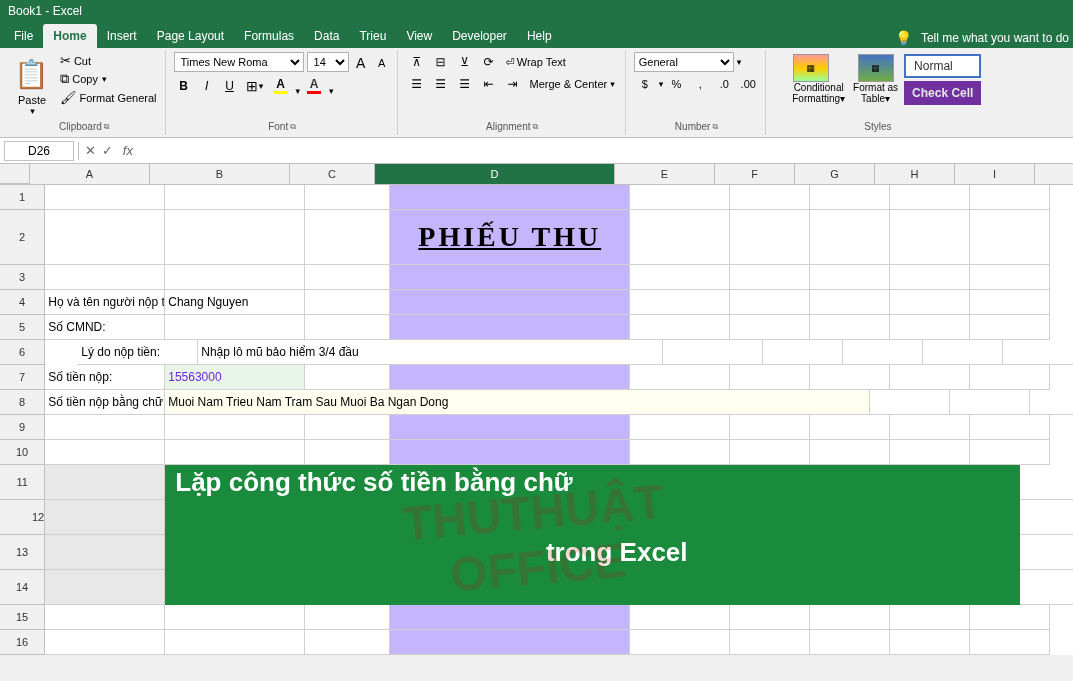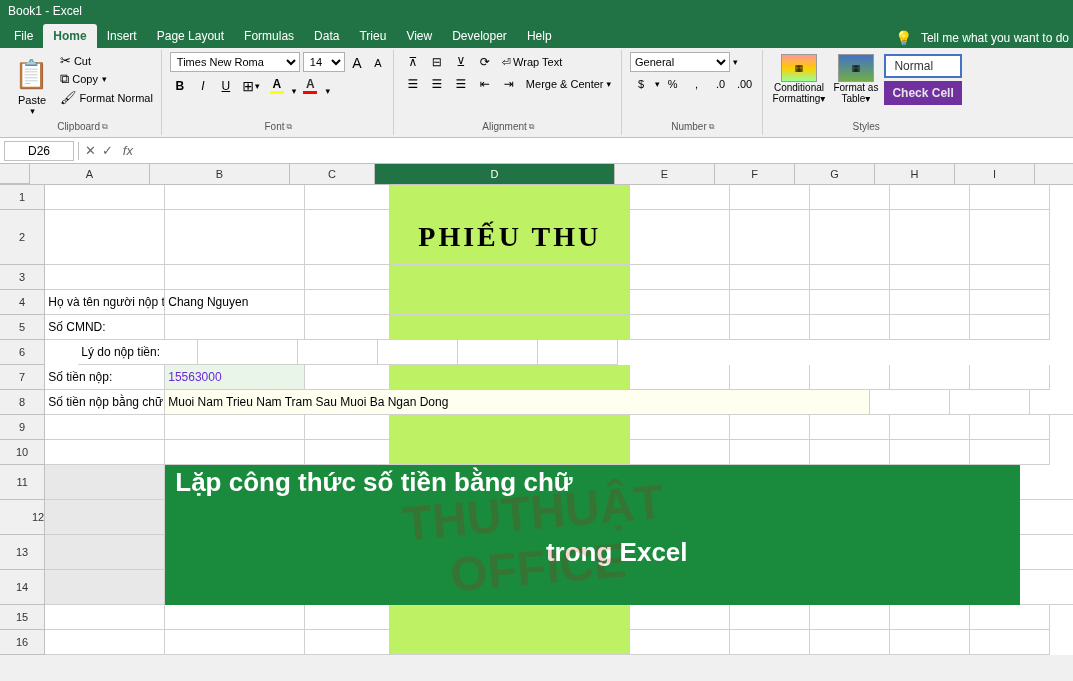--- a/index.html
+++ b/index.html
@@ -407,21 +407,21 @@
       border-bottom: 1px solid #d0d0d0;
       font-size: 12px;
       padding: 0 3px;
       overflow: hidden;
       white-space: nowrap;
       display: flex;
       align-items: center;
       background: white;
       cursor: cell;
     }
-    .cell.selected-col { background: #bef264; }
+    .cell.selected-col { background: #c4b5fd; text-decoration: underline; }
 
     
     .col-A { width: 120px; min-width: 120px; }
     .col-B { width: 140px; min-width: 140px; }
     .col-C { width: 85px; min-width: 85px; }
     .col-D { width: 240px; min-width: 240px; }
     .col-E { width: 100px; min-width: 100px; }
     .col-F { width: 80px; min-width: 80px; }
     .col-G { width: 80px; min-width: 80px; }
     .col-H { width: 80px; min-width: 80px; }
@@ -534,21 +534,21 @@
           <span class="small-icon">✂</span>
           <span>Cut</span>
         </button>
         <button class="small-btn">
           <span class="small-icon">⧉</span>
           <span>Copy</span>
           <span class="dropdown-arrow">▾</span>
         </button>
         <button class="small-btn">
           <span class="small-icon">🖌</span>
-          <span>Format Normal</span>
+          <span>Format General</span>
         </button>
       </div>
     </div>
     <div class="ribbon-group-label">
       <span>Clipboard</span>
       <span class="group-expand-icon">⧉</span>
     </div>
   </div>
 
   <div class="ribbon-group">
@@ -644,21 +644,21 @@
       <span class="group-expand-icon">⧉</span>
     </div>
   </div>
 
   <div class="ribbon-group">
     <div class="ribbon-group-content">
       <div style="display:flex; flex-direction:column; gap:3px; align-items:flex-start;">
         <div style="display:flex; gap:4px; align-items:center;">
           <div class="cond-fmt-btn" style="display:flex;flex-direction:column;align-items:center;min-width:52px;">
             <div style="width:36px;height:28px;background:linear-gradient(#ff9999,#ffcc00,#99ff99);border:1px solid #999;display:flex;align-items:center;justify-content:center;font-size:9px;">▦</div>
-            <span style="font-size:10px;text-align:center;">Conditional<br>Formatting▾</span>
+            <span style="font-size:10px;text-align:center;margin-left:16px;">Conditional<br>Formatting▾</span>
           </div>
           <div class="fmt-as-table-btn" style="display:flex;flex-direction:column;align-items:center;min-width:48px;">
             <div style="width:36px;height:28px;background:linear-gradient(#4472c4,#70ad47);border:1px solid #999;display:flex;align-items:center;justify-content:center;font-size:9px;">▦</div>
             <span style="font-size:10px;text-align:center;">Format as<br>Table▾</span>
           </div>
           <div style="display:flex;flex-direction:column;gap:3px;">
             <div class="style-normal-box">Normal</div>
             <div class="style-check-box">Check Cell</div>
           </div>
         </div>
@@ -790,20 +790,23 @@
         <div class="cell col-F"></div>
         <div class="cell col-G"></div>
         <div class="cell col-H"></div>
         <div class="cell col-I"></div>
       </div>
 
       <div class="grid-row" style="height:25px;padding-left:33px;">
         <div class="cell col-A">
           <span>Lý do nộp tiền:</span>
         </div>
+        <div class="cell col-B" style="width:465px; min-width:465px;">
+          <span>Nhập lô mũ bảo hiểm 3/4 đầu</span>
+        </div>
         <div class="cell col-E"></div>
         <div class="cell col-F"></div>
         <div class="cell col-G"></div>
         <div class="cell col-H"></div>
         <div class="cell col-I"></div>
       </div>
 
       <div class="grid-row" style="height:25px;">
         <div class="cell col-A">
           <span>Số tiền nộp:</span>

